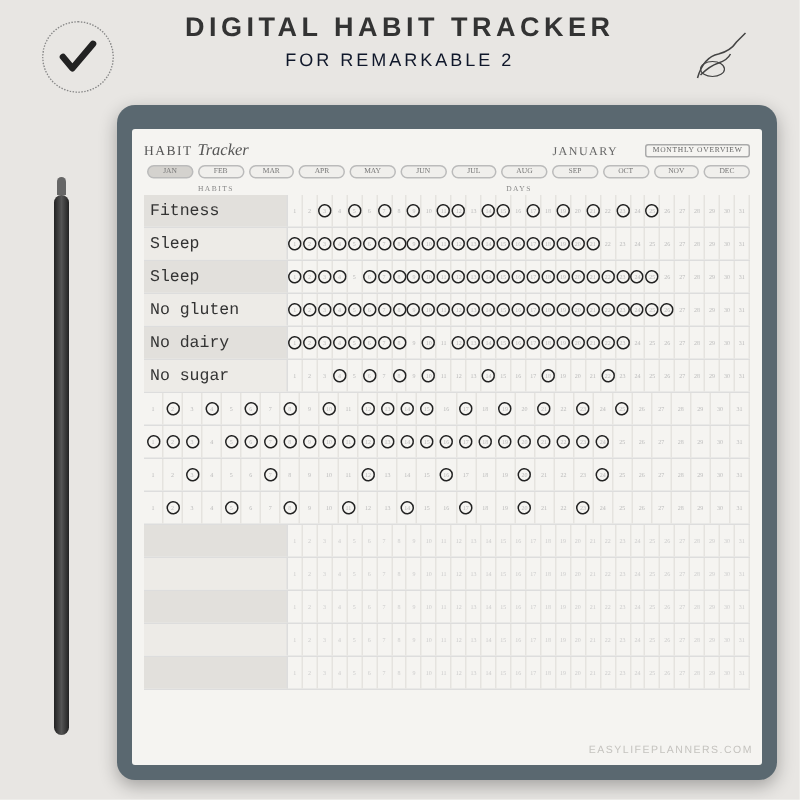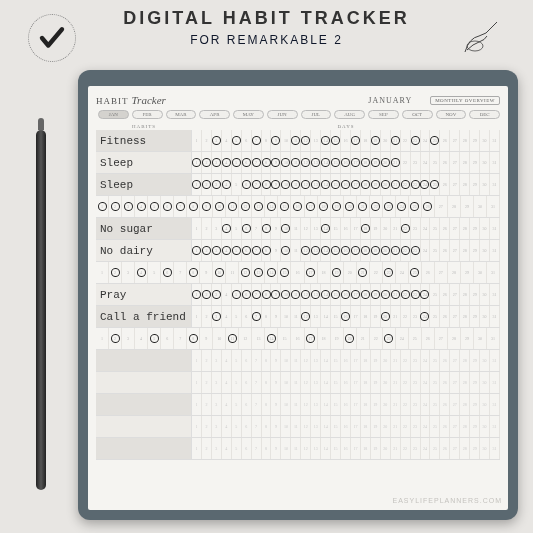--- a/index.html
+++ b/index.html
@@ -201,20 +201,21 @@
             <div class="day-cell marked">25</div>
             <div class="day-cell">26</div>
             <div class="day-cell">27</div>
             <div class="day-cell">28</div>
             <div class="day-cell">29</div>
             <div class="day-cell">30</div>
             <div class="day-cell">31</div>
           </div>
         </div>
         <div class="habit-row">
+          <div class="habit-name">No gluten</div>
           <div class="days-grid">
             <div class="day-cell marked">1</div>
             <div class="day-cell marked">2</div>
             <div class="day-cell marked">3</div>
             <div class="day-cell marked">4</div>
             <div class="day-cell marked">5</div>
             <div class="day-cell marked">6</div>
             <div class="day-cell marked">7</div>
             <div class="day-cell marked">8</div>
             <div class="day-cell marked">9</div>
@@ -228,20 +229,56 @@
             <div class="day-cell marked">17</div>
             <div class="day-cell marked">18</div>
             <div class="day-cell marked">19</div>
             <div class="day-cell marked">20</div>
             <div class="day-cell marked">21</div>
             <div class="day-cell marked">22</div>
             <div class="day-cell marked">23</div>
             <div class="day-cell marked">24</div>
             <div class="day-cell marked">25</div>
             <div class="day-cell marked">26</div>
+            <div class="day-cell">27</div>
+            <div class="day-cell">28</div>
+            <div class="day-cell">29</div>
+            <div class="day-cell">30</div>
+            <div class="day-cell">31</div>
+          </div>
+        </div>
+        <div class="habit-row">
+          <div class="habit-name">No dairy</div>
+          <div class="days-grid">
+            <div class="day-cell marked">1</div>
+            <div class="day-cell marked">2</div>
+            <div class="day-cell marked">3</div>
+            <div class="day-cell marked">4</div>
+            <div class="day-cell marked">5</div>
+            <div class="day-cell marked">6</div>
+            <div class="day-cell marked">7</div>
+            <div class="day-cell marked">8</div>
+            <div class="day-cell">9</div>
+            <div class="day-cell marked">10</div>
+            <div class="day-cell">11</div>
+            <div class="day-cell marked">12</div>
+            <div class="day-cell marked">13</div>
+            <div class="day-cell marked">14</div>
+            <div class="day-cell marked">15</div>
+            <div class="day-cell marked">16</div>
+            <div class="day-cell marked">17</div>
+            <div class="day-cell marked">18</div>
+            <div class="day-cell marked">19</div>
+            <div class="day-cell marked">20</div>
+            <div class="day-cell marked">21</div>
+            <div class="day-cell marked">22</div>
+            <div class="day-cell marked">23</div>
+            <div class="day-cell">24</div>
+            <div class="day-cell">25</div>
+            <div class="day-cell">26</div>
             <div class="day-cell">27</div>
             <div class="day-cell">28</div>
             <div class="day-cell">29</div>
             <div class="day-cell">30</div>
             <div class="day-cell">31</div>
           </div>
         </div>
         <div class="habit-row">
           <div class="habit-name">No sugar</div>
           <div class="days-grid">
@@ -272,56 +309,20 @@
             <div class="day-cell">25</div>
             <div class="day-cell">26</div>
             <div class="day-cell">27</div>
             <div class="day-cell">28</div>
             <div class="day-cell">29</div>
             <div class="day-cell">30</div>
             <div class="day-cell">31</div>
           </div>
         </div>
         <div class="habit-row">
-          <div class="habit-name">No dairy</div>
-          <div class="days-grid">
-            <div class="day-cell marked">1</div>
-            <div class="day-cell marked">2</div>
-            <div class="day-cell marked">3</div>
-            <div class="day-cell marked">4</div>
-            <div class="day-cell marked">5</div>
-            <div class="day-cell marked">6</div>
-            <div class="day-cell marked">7</div>
-            <div class="day-cell marked">8</div>
-            <div class="day-cell">9</div>
-            <div class="day-cell marked">10</div>
-            <div class="day-cell">11</div>
-            <div class="day-cell marked">12</div>
-            <div class="day-cell marked">13</div>
-            <div class="day-cell marked">14</div>
-            <div class="day-cell marked">15</div>
-            <div class="day-cell marked">16</div>
-            <div class="day-cell marked">17</div>
-            <div class="day-cell marked">18</div>
-            <div class="day-cell marked">19</div>
-            <div class="day-cell marked">20</div>
-            <div class="day-cell marked">21</div>
-            <div class="day-cell marked">22</div>
-            <div class="day-cell marked">23</div>
-            <div class="day-cell">24</div>
-            <div class="day-cell">25</div>
-            <div class="day-cell">26</div>
-            <div class="day-cell">27</div>
-            <div class="day-cell">28</div>
-            <div class="day-cell">29</div>
-            <div class="day-cell">30</div>
-            <div class="day-cell">31</div>
-          </div>
-        </div>
-        <div class="habit-row">
           <div class="days-grid">
             <div class="day-cell">1</div>
             <div class="day-cell marked">2</div>
             <div class="day-cell">3</div>
             <div class="day-cell marked">4</div>
             <div class="day-cell">5</div>
             <div class="day-cell marked">6</div>
             <div class="day-cell">7</div>
             <div class="day-cell marked">8</div>
             <div class="day-cell">9</div>
@@ -343,21 +344,20 @@
             <div class="day-cell marked">25</div>
             <div class="day-cell">26</div>
             <div class="day-cell">27</div>
             <div class="day-cell">28</div>
             <div class="day-cell">29</div>
             <div class="day-cell">30</div>
             <div class="day-cell">31</div>
           </div>
         </div>
         <div class="habit-row">
-          <div class="habit-name">Pray</div>
           <div class="days-grid">
             <div class="day-cell marked">1</div>
             <div class="day-cell marked">2</div>
             <div class="day-cell marked">3</div>
             <div class="day-cell">4</div>
             <div class="day-cell marked">5</div>
             <div class="day-cell marked">6</div>
             <div class="day-cell marked">7</div>
             <div class="day-cell marked">8</div>
             <div class="day-cell marked">9</div>
@@ -379,21 +379,20 @@
             <div class="day-cell">25</div>
             <div class="day-cell">26</div>
             <div class="day-cell">27</div>
             <div class="day-cell">28</div>
             <div class="day-cell">29</div>
             <div class="day-cell">30</div>
             <div class="day-cell">31</div>
           </div>
         </div>
         <div class="habit-row">
-          <div class="habit-name">Call a friend</div>
           <div class="days-grid">
             <div class="day-cell">1</div>
             <div class="day-cell">2</div>
             <div class="day-cell marked">3</div>
             <div class="day-cell">4</div>
             <div class="day-cell">5</div>
             <div class="day-cell">6</div>
             <div class="day-cell marked">7</div>
             <div class="day-cell">8</div>
             <div class="day-cell">9</div>

